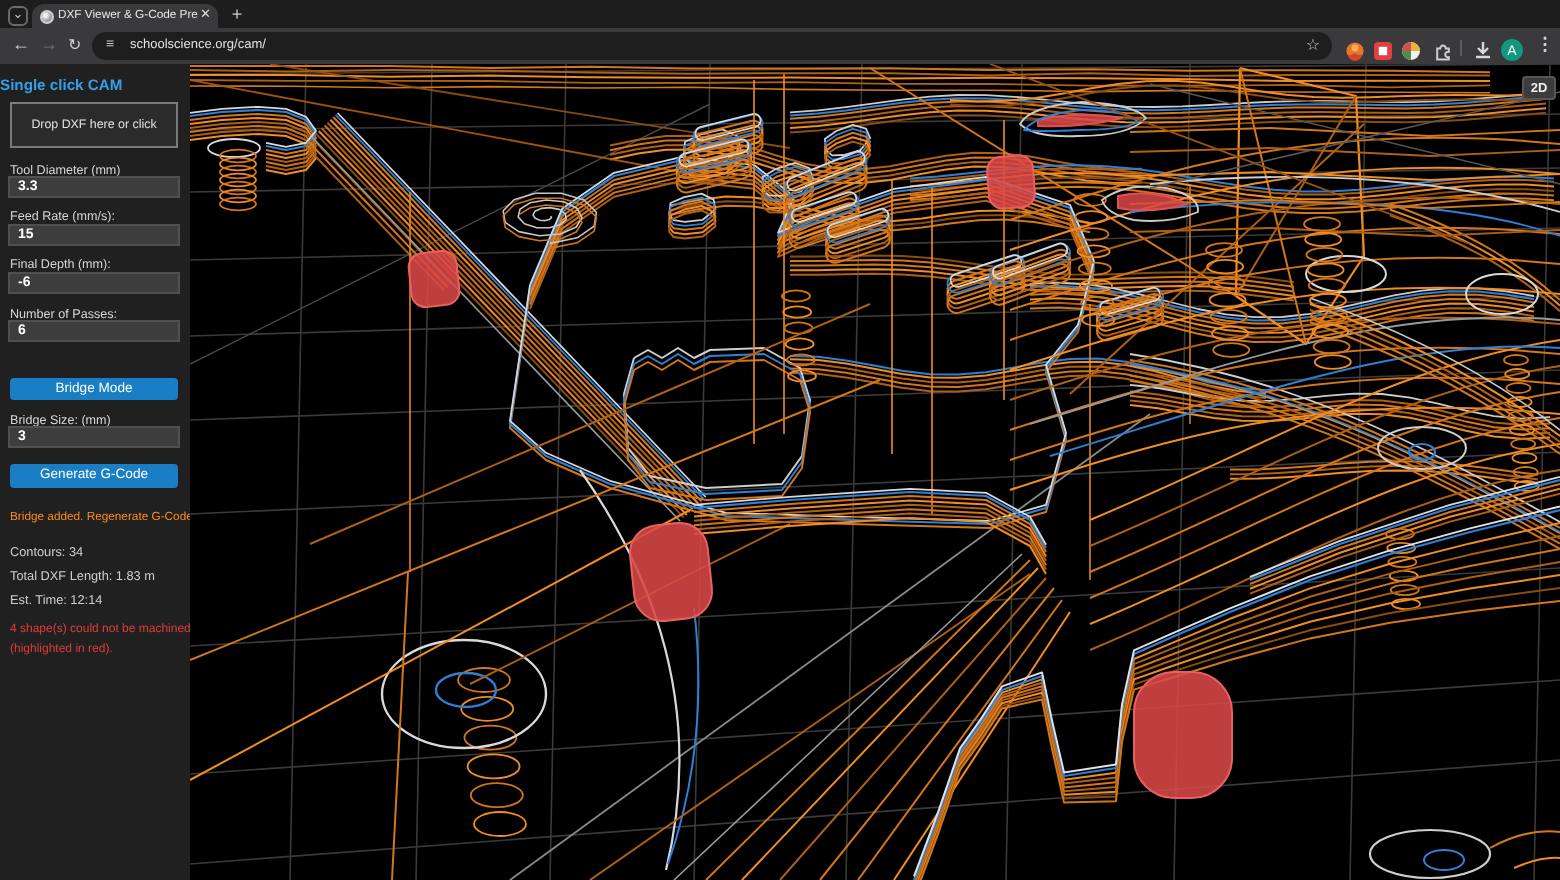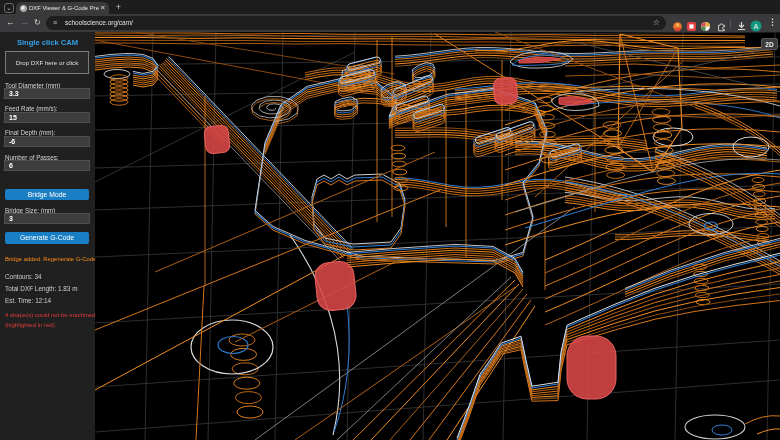--- a/index.html
+++ b/index.html
@@ -10,21 +10,21 @@
 #tab .cls{position:absolute;left:84px;top:0;font-size:6.5px;color:#ddd}
 #newtab{position:absolute;left:113px;top:2px;width:11px;height:11px;color:#ccc;font-size:9px;line-height:11px;text-align:center}
 #addr{position:absolute;left:0;top:14px;width:780px;height:18px;background:#3a3a3c}
 #addr .nav{position:absolute;top:2px;color:#d0d0d0;font-size:9px;line-height:13px}
 #pill{position:absolute;left:46px;top:2px;width:620px;height:13.5px;background:#1e1e1e;border-radius:7px;color:#e2e2e2;font-size:6.5px;line-height:13.5px}
 #pill .site{position:absolute;left:7px;top:0;color:#bbb;font-size:6px}
 #pill .url{position:absolute;left:19px;top:0;white-space:nowrap}
 #pill .star{position:absolute;right:6px;top:0;font-size:8px;color:#ccc}
 .ext{position:absolute;top:3.5px;width:11px;height:11px}
 #sidebar{position:absolute;left:0;top:32px;width:95px;height:408px;background:#202020;color:#ccc;overflow:hidden}
-#sidebar .ttl{position:absolute;left:0;top:6px;width:95px;text-align:center;color:#35a0e8;font-size:7.6px;font-weight:bold}
+#sidebar .ttl{position:absolute;left:0;top:6px;width:95px;text-align:left;color:#35a0e8;font-size:7.6px;font-weight:bold}
 #drop{position:absolute;left:5px;top:19px;width:84px;height:23px;background:#2b2b2b;border:1px solid #7a7a7a;color:#e0e0e0;font-size:6.2px;text-align:center;line-height:21px}
 .lbl{position:absolute;left:5px;font-size:6.3px;color:#d6d6d6;white-space:nowrap}
 .inp{position:absolute;left:4px;width:86px;height:11px;background:#3d3d3d;border:1px solid #505050;color:#fff;font-size:7px;font-weight:bold;line-height:10px;padding-left:4px}
 .btn{position:absolute;left:5px;width:84px;height:11.5px;background:#1a7ec4;border-radius:2px;color:#fff;font-size:6.8px;text-align:center;line-height:11.5px}
 .note{position:absolute;left:5px;font-size:5.9px;color:#ff8c1a;white-space:nowrap}
 .stat{position:absolute;left:5px;font-size:6.4px;color:#cfcfcf;white-space:nowrap}
 .warn{position:absolute;left:5px;font-size:6px;color:#e23b3b;line-height:9.6px;white-space:nowrap}
 #canvas{position:absolute;left:95px;top:32px;width:685px;height:408px;background:#000;overflow:hidden}
 #btn2d{position:absolute;left:666px;top:6px;width:17px;height:12px;background:#3c3c3c;border:1px solid #555;border-radius:2px;color:#eee;font-size:6.5px;font-weight:bold;text-align:center;line-height:11px}
 </style></head><body>

